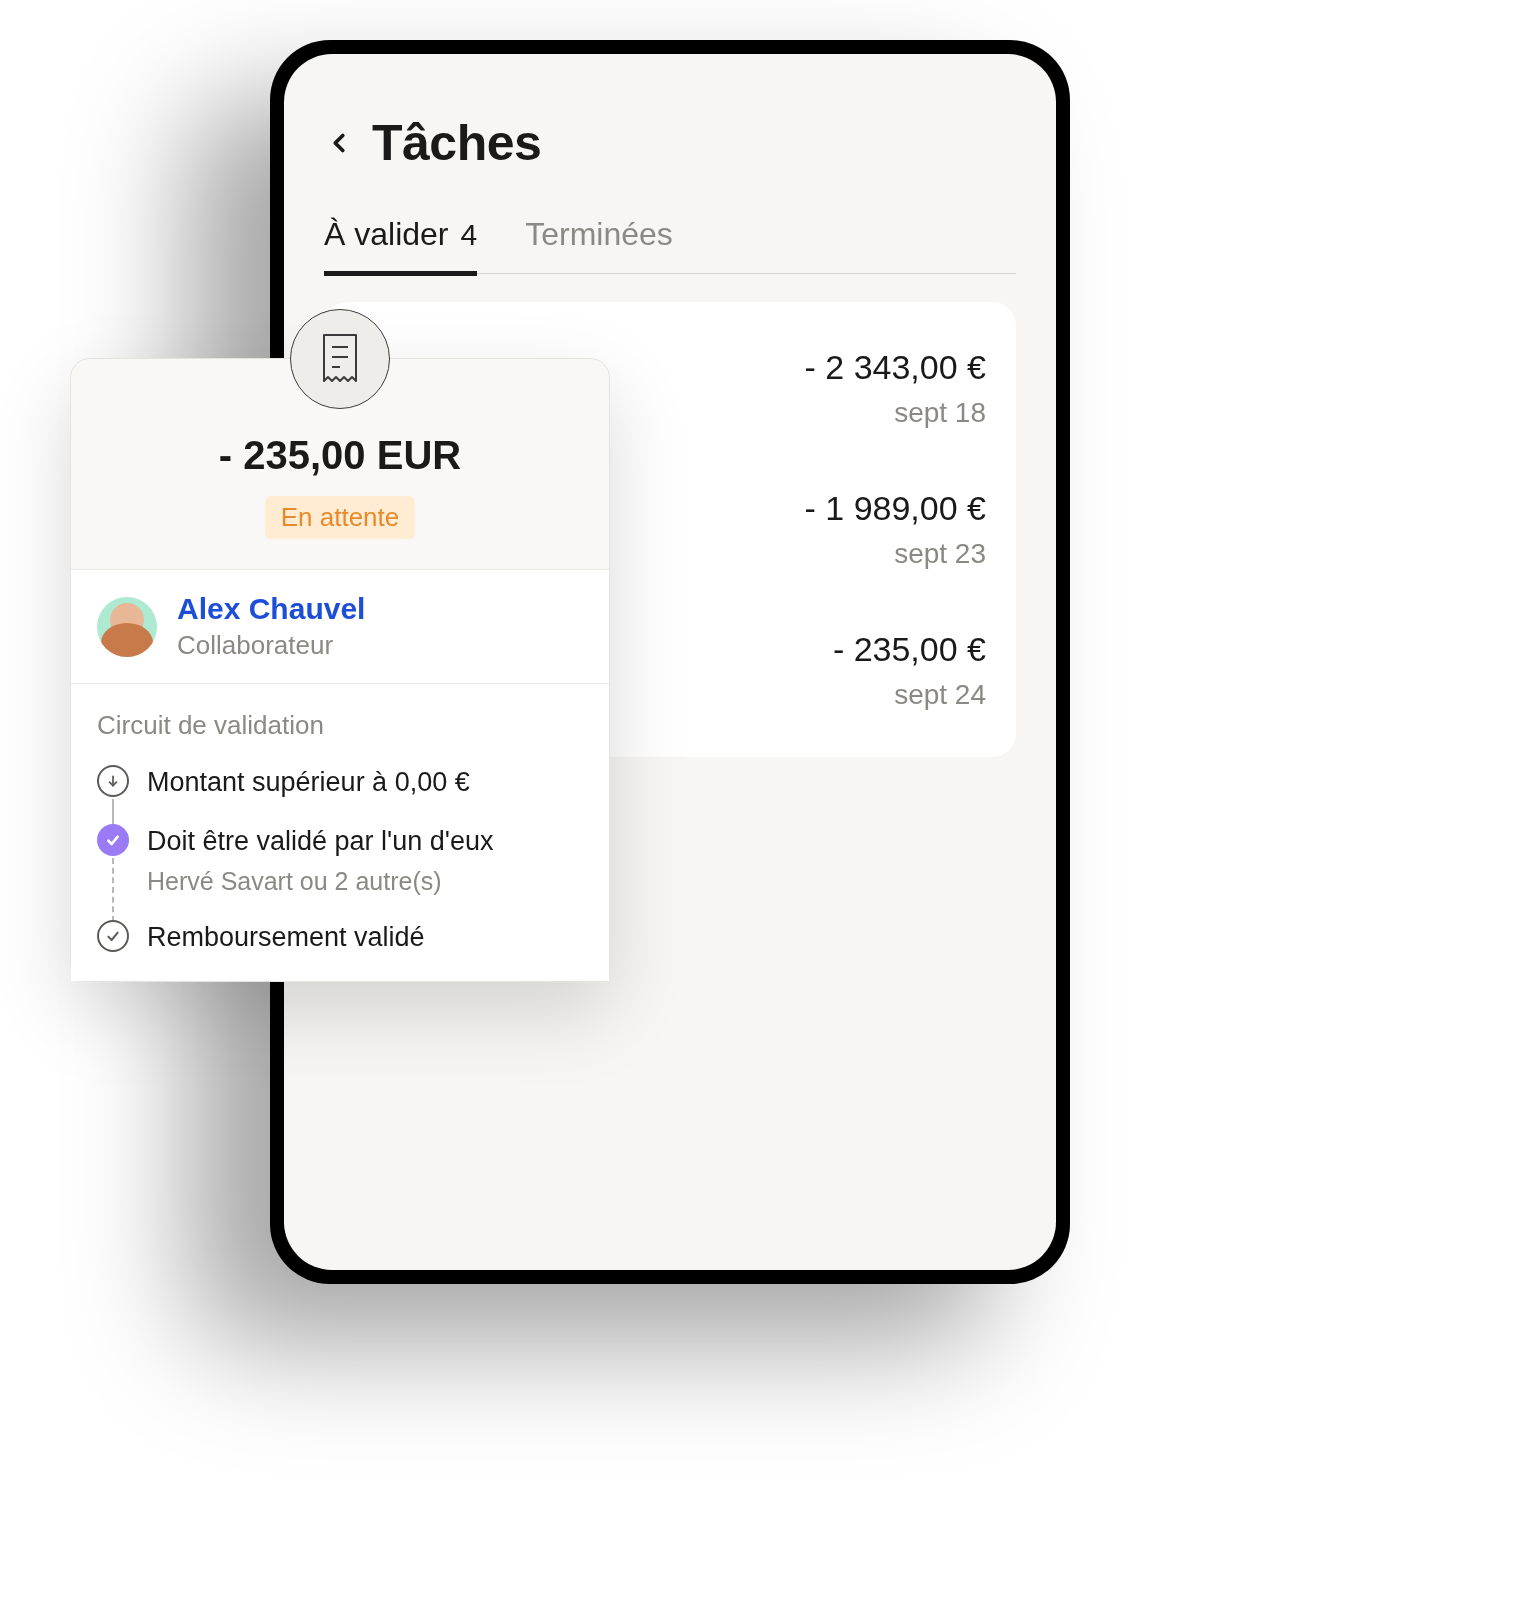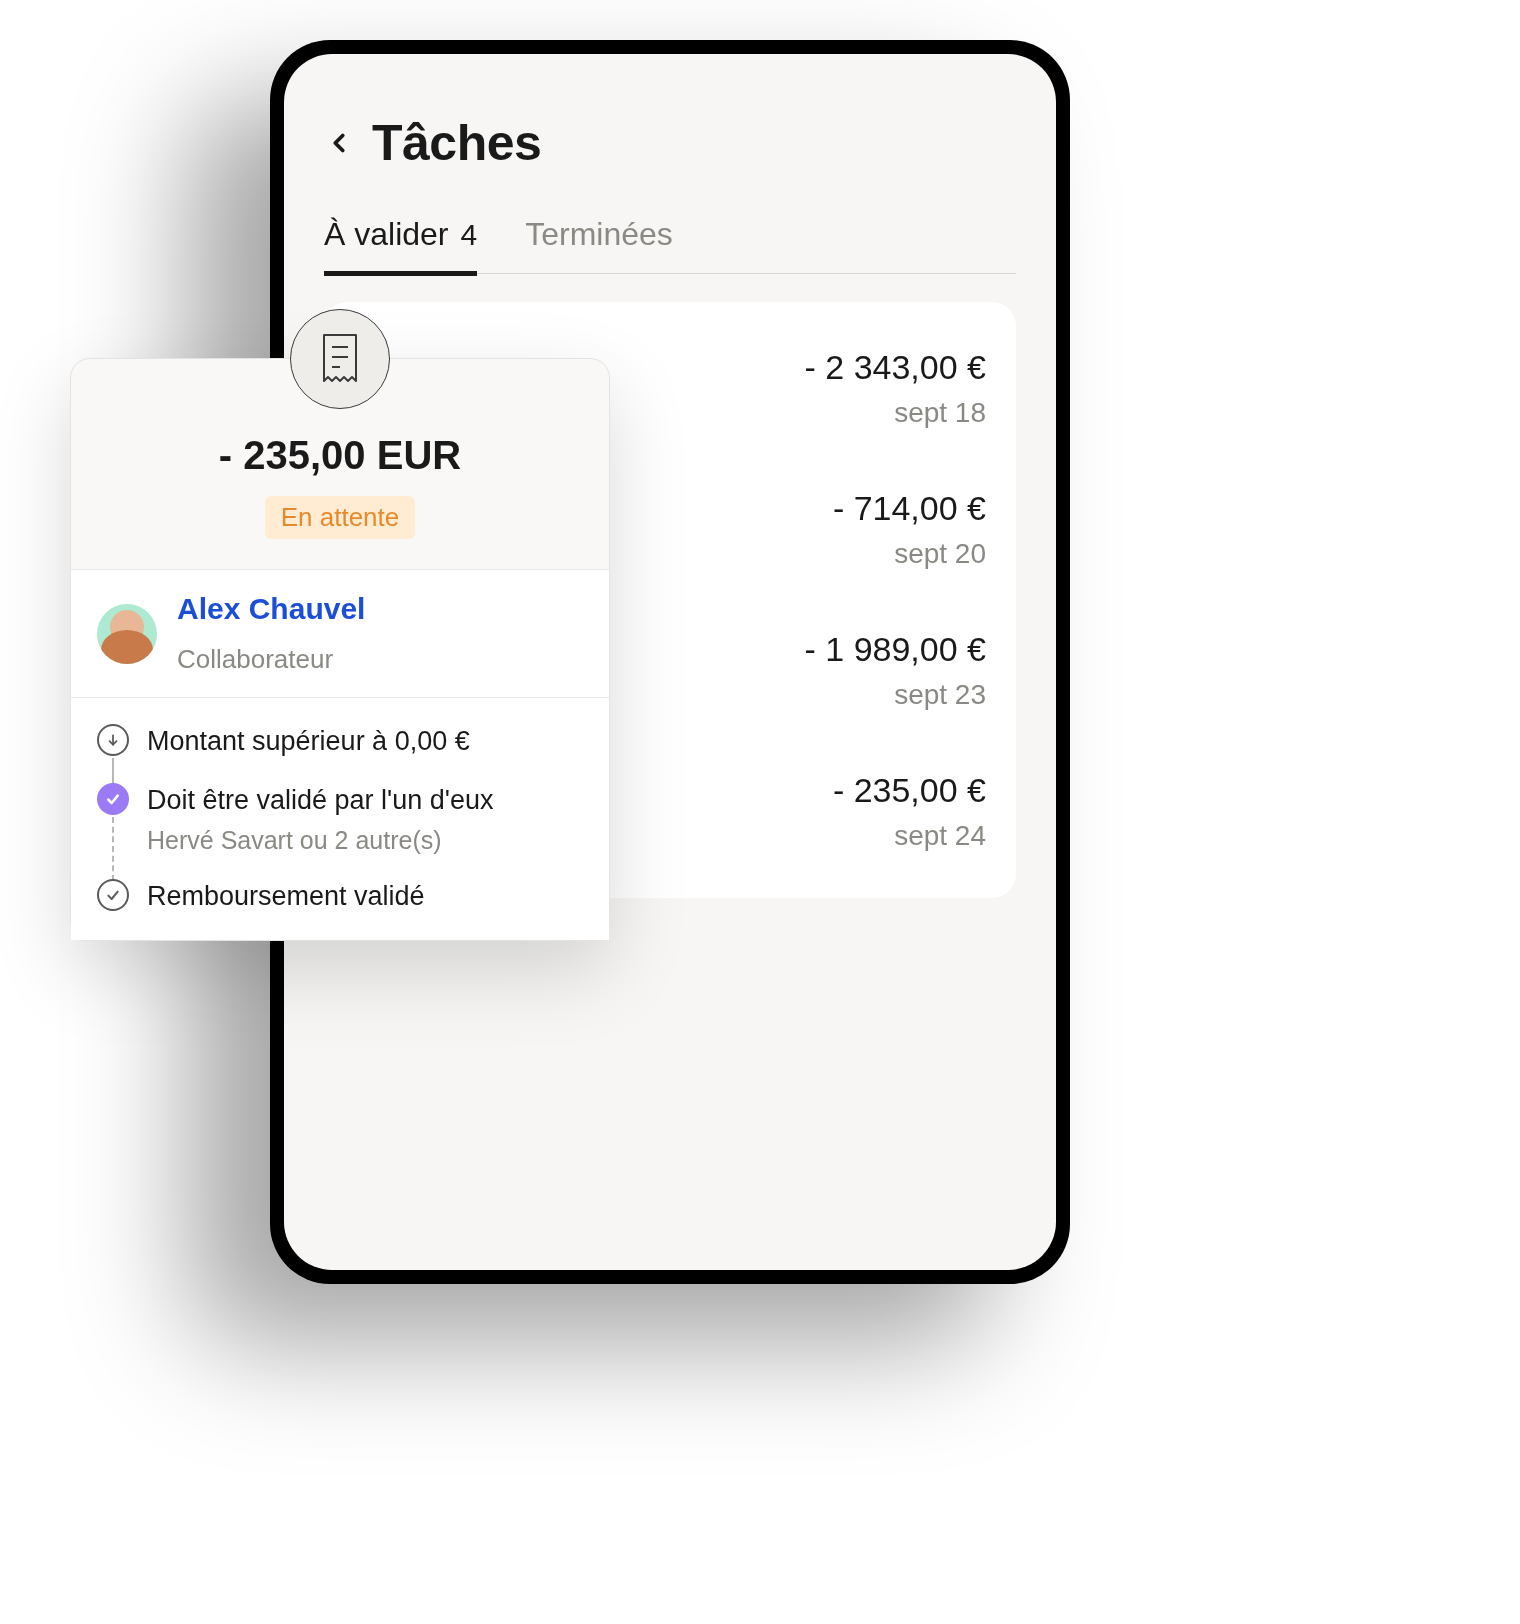--- a/index.html
+++ b/index.html
@@ -179,21 +179,21 @@
       border-radius: 50%;
     }
     .person-name {
       font-size: 30px;
       font-weight: 600;
       color: #1d4ed8;
     }
     .person-role {
       font-size: 26px;
       color: #8a8984;
-      margin-top: 18px;
+      margin-top: 4px;
     }
     .validation-section {
       background: #fff;
       padding: 26px;
     }
     .section-title {
       font-size: 26px;
       color: #8a8984;
       margin-bottom: 24px;
     }
@@ -269,24 +269,20 @@
       </div>
       <div class="tab">
         <span>Terminées</span>
       </div>
     </div>
 
     <div class="task-list">
       <div class="task-row">
         <div class="task-amount">- 2 343,00 €</div>
         <div class="task-date">sept 18</div>
-      </div>
-      <div class="task-row">
-        <div class="task-amount">- 714,00 €</div>
-        <div class="task-date">sept 20</div>
       </div>
       <div class="task-row">
         <div class="task-amount">- 1 989,00 €</div>
         <div class="task-date">sept 23</div>
       </div>
       <div class="task-row">
         <div class="task-amount">- 235,00 €</div>
         <div class="task-date">sept 24</div>
       </div>
     </div>
@@ -311,20 +307,21 @@
 
   <div class="person-row">
     <div class="avatar"></div>
     <div>
       <div class="person-name">Alex Chauvel</div>
       <div class="person-role">Collaborateur</div>
     </div>
   </div>
 
   <div class="validation-section">
+    <div class="section-title">Circuit de validation</div>
 
     <div class="step">
       <div class="step-icon outline">
         <svg width="14" height="14" viewBox="0 0 24 24" fill="none" stroke="#5a5a57" stroke-width="3" stroke-linecap="round" stroke-linejoin="round">
             <line x1="12" y1="4" x2="12" y2="20"></line>
             <polyline points="6 14 12 20 18 14"></polyline>
           </svg>
       </div>
       <div class="step-connector solid"></div>
       <div>

